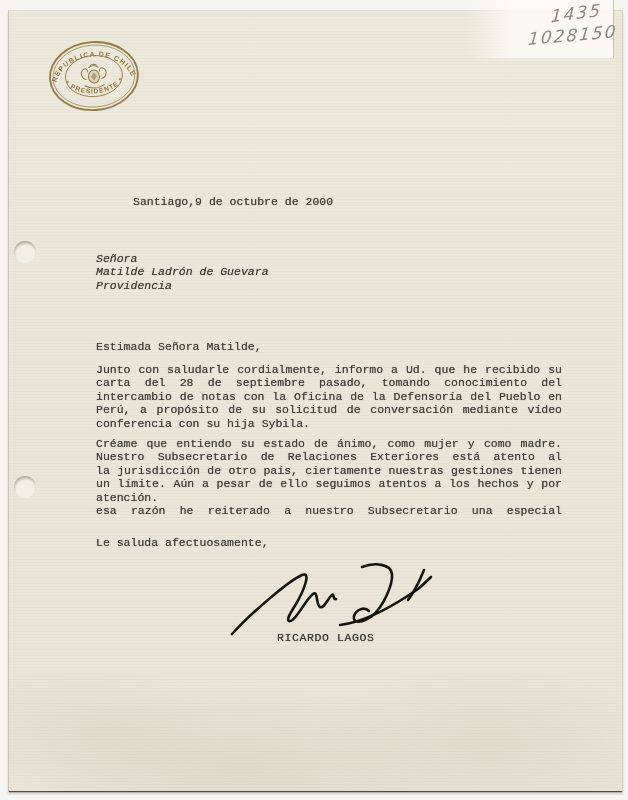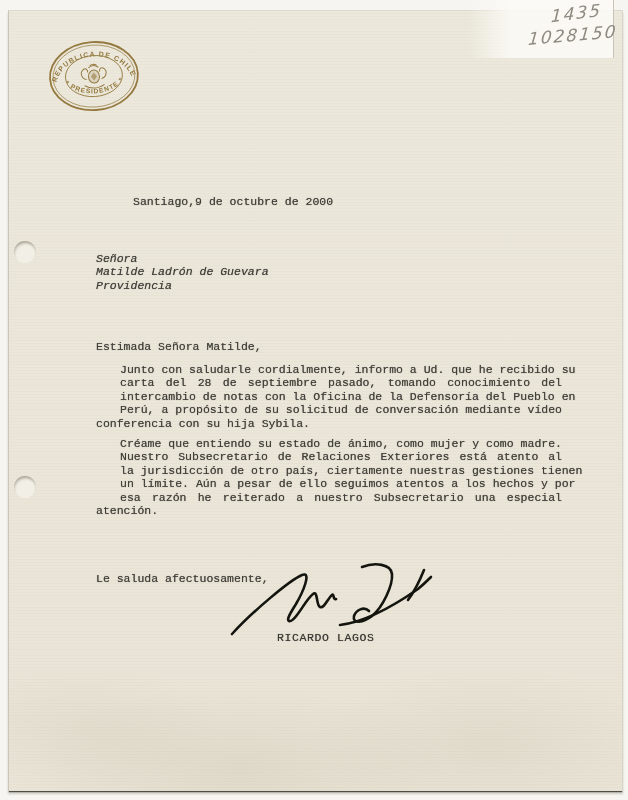--- a/index.html
+++ b/index.html
@@ -43,27 +43,27 @@
   .pencil.n1{left:551px;top:3px;transform:rotate(-7deg) skewX(-10deg);}
   .pencil.n2{left:528px;top:25px;transform:rotate(-5deg) skewX(-10deg);}
   .typed{
     position:absolute;left:96px;width:466px;z-index:3;
     color:#413f3a;font-size:11.5px;line-height:13.4px;
     text-shadow:0 0 0.7px rgba(63,61,55,0.75);
     white-space:nowrap;
   }
   .typed.block{white-space:normal;}
   .tline{line-height:13.4px;}
-  .tline.just{text-align:justify;text-align-last:justify;white-space:nowrap;margin-left:24px;}
+  .tline.just{text-align:justify;text-align-last:justify;white-space:nowrap;}
   .dateline{top:195px;margin-left:37px;}
   .address{top:252px;font-style:italic;}
   .salutation{top:340px;}
   .para1{top:363px;}
   .para2{top:437px;}
-  .closing{top:536px;margin-top:36px;}
+  .closing{top:536px;}
   .signer{
     position:absolute;left:277px;top:631px;z-index:3;
     color:#3c3a35;font-size:11.5px;letter-spacing:0.6px;
     text-shadow:0 0 0.7px rgba(60,58,53,0.75);white-space:nowrap;
   }
   .signature{position:absolute;left:200px;top:555px;z-index:4;}
   .seal-text{font-family:"Liberation Sans",sans-serif;font-weight:bold;}
 </style>
 </head>
 <body>
@@ -124,22 +124,22 @@
     <div class="tline just">intercambio de notas con la Oficina de la Defensoría del Pueblo en</div>
     <div class="tline just">Perú, a propósito de su solicitud de conversación mediante vídeo</div>
     <div class="tline">conferencia con su hija Sybila.</div>
   </div>
 
   <div class="typed para2 block">
     <div class="tline just">Créame que entiendo su estado de ánimo, como mujer y como madre.</div>
     <div class="tline just">Nuestro Subsecretario de Relaciones Exteriores está atento al</div>
     <div class="tline just">la jurisdicción de otro país, ciertamente nuestras gestiones tienen</div>
     <div class="tline just">un límite. Aún a pesar de ello seguimos atentos a los hechos y por</div>
+    <div class="tline">atención.</div>
     <div class="tline just">esa razón he reiterado a nuestro Subsecretario una especial</div>
-    <div class="tline">atención.</div>
   </div>
 
   <div class="typed closing">Le saluda afectuosamente,</div>
 
   <svg class="signature" width="260" height="105" viewBox="0 0 260 105">
     <g fill="none" stroke="#15150f" stroke-width="2.6" stroke-linecap="round">
       <path d="M 32 79 C 52 57, 90 25, 102 20 C 112 16, 103 37, 96 49 C 91 57, 86 65, 89 66 C 95 68, 105 45, 113 39 C 118 35, 116 50, 120 52 C 124 54, 128 43, 132 40 C 134 38, 133 45, 136 44"></path>
       <path d="M 162 12 C 175 7, 191 9, 192 19 C 193 30, 183 52, 172 61 C 163 68, 152 69, 154 61 C 156 55, 164 51, 169 56"></path>
       <path d="M 140 70 C 165 67, 195 50, 218 34 C 224 29, 228 25, 231 22"></path>
       <path d="M 224 15 C 220 25, 214 37, 208 45"></path>

